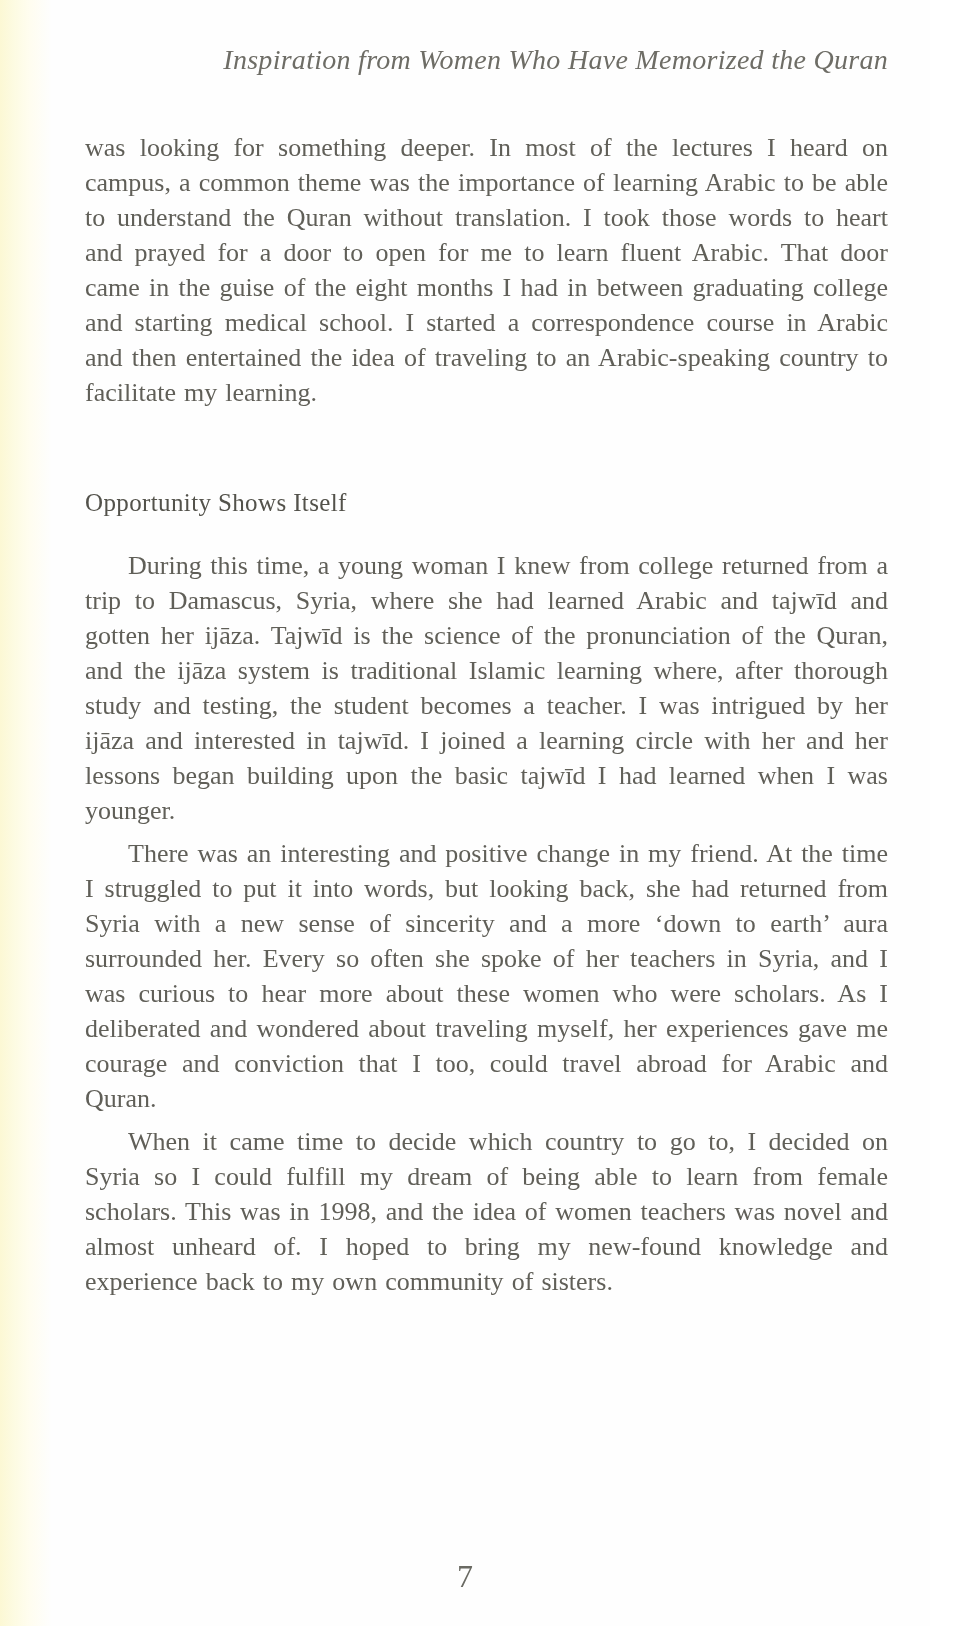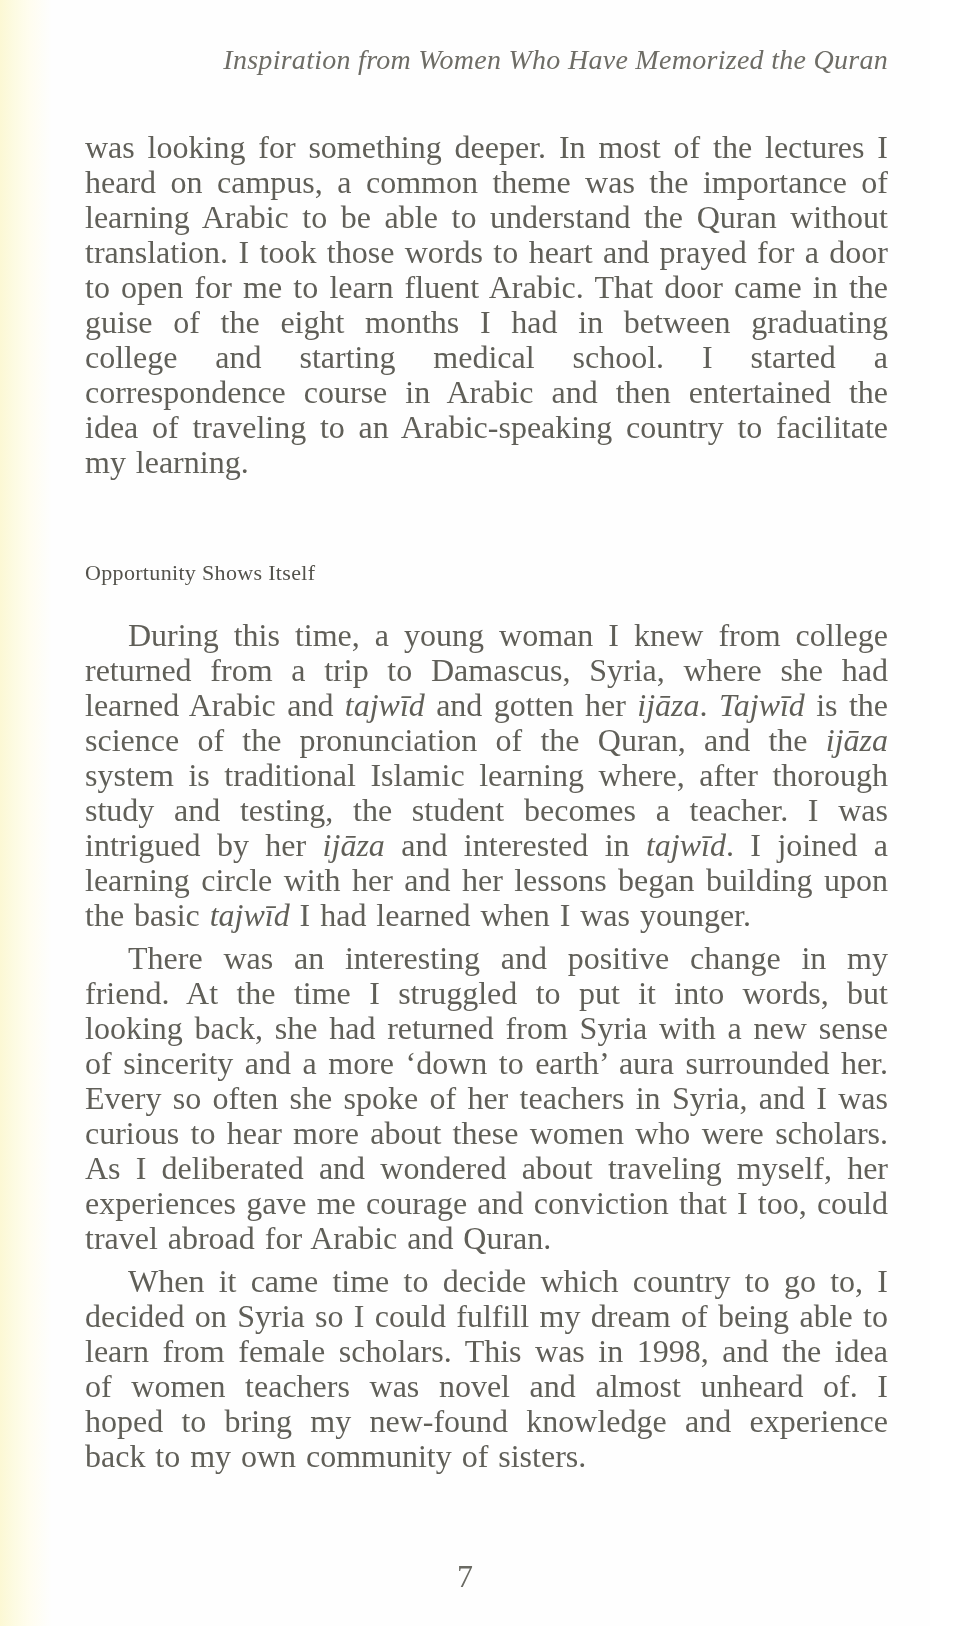--- a/index.html
+++ b/index.html
@@ -40,44 +40,44 @@
     margin-top:42px;
     font-style:italic;
     font-size:28px;
     line-height:36px;
     text-align:right;
     color:var(--header-text);
     letter-spacing:0.01em;
   }
   .content p.para{
     margin:8px 0 0 0;
-    font-size:32px;
+    font-size:26px;
     line-height:35px;
     text-align:justify;
     color:var(--body-text);
     word-spacing:0.06em;
   }
   .content p.para.first{
     margin-top:52px;
   }
   .content p.para.indent{
     text-indent:43px;
   }
   .content p.para.after-heading{
     margin-top:24px;
   }
   .content h2.section-heading{
     margin:72px 0 0 0;
-    font-size:22px;
+    font-size:25px;
     line-height:42px;
     font-weight:normal;
     color:var(--heading-text);
     letter-spacing:0.015em;
   }
-  .content .it{font-style:italic;}
+  .content .it{}
   .page-number{
     position:absolute;
     top:1558px;left:0;
     width:100%;
     text-align:center;
     font-size:32px;
     color:var(--pagenum-text);
   }
 </style>
 </head>

